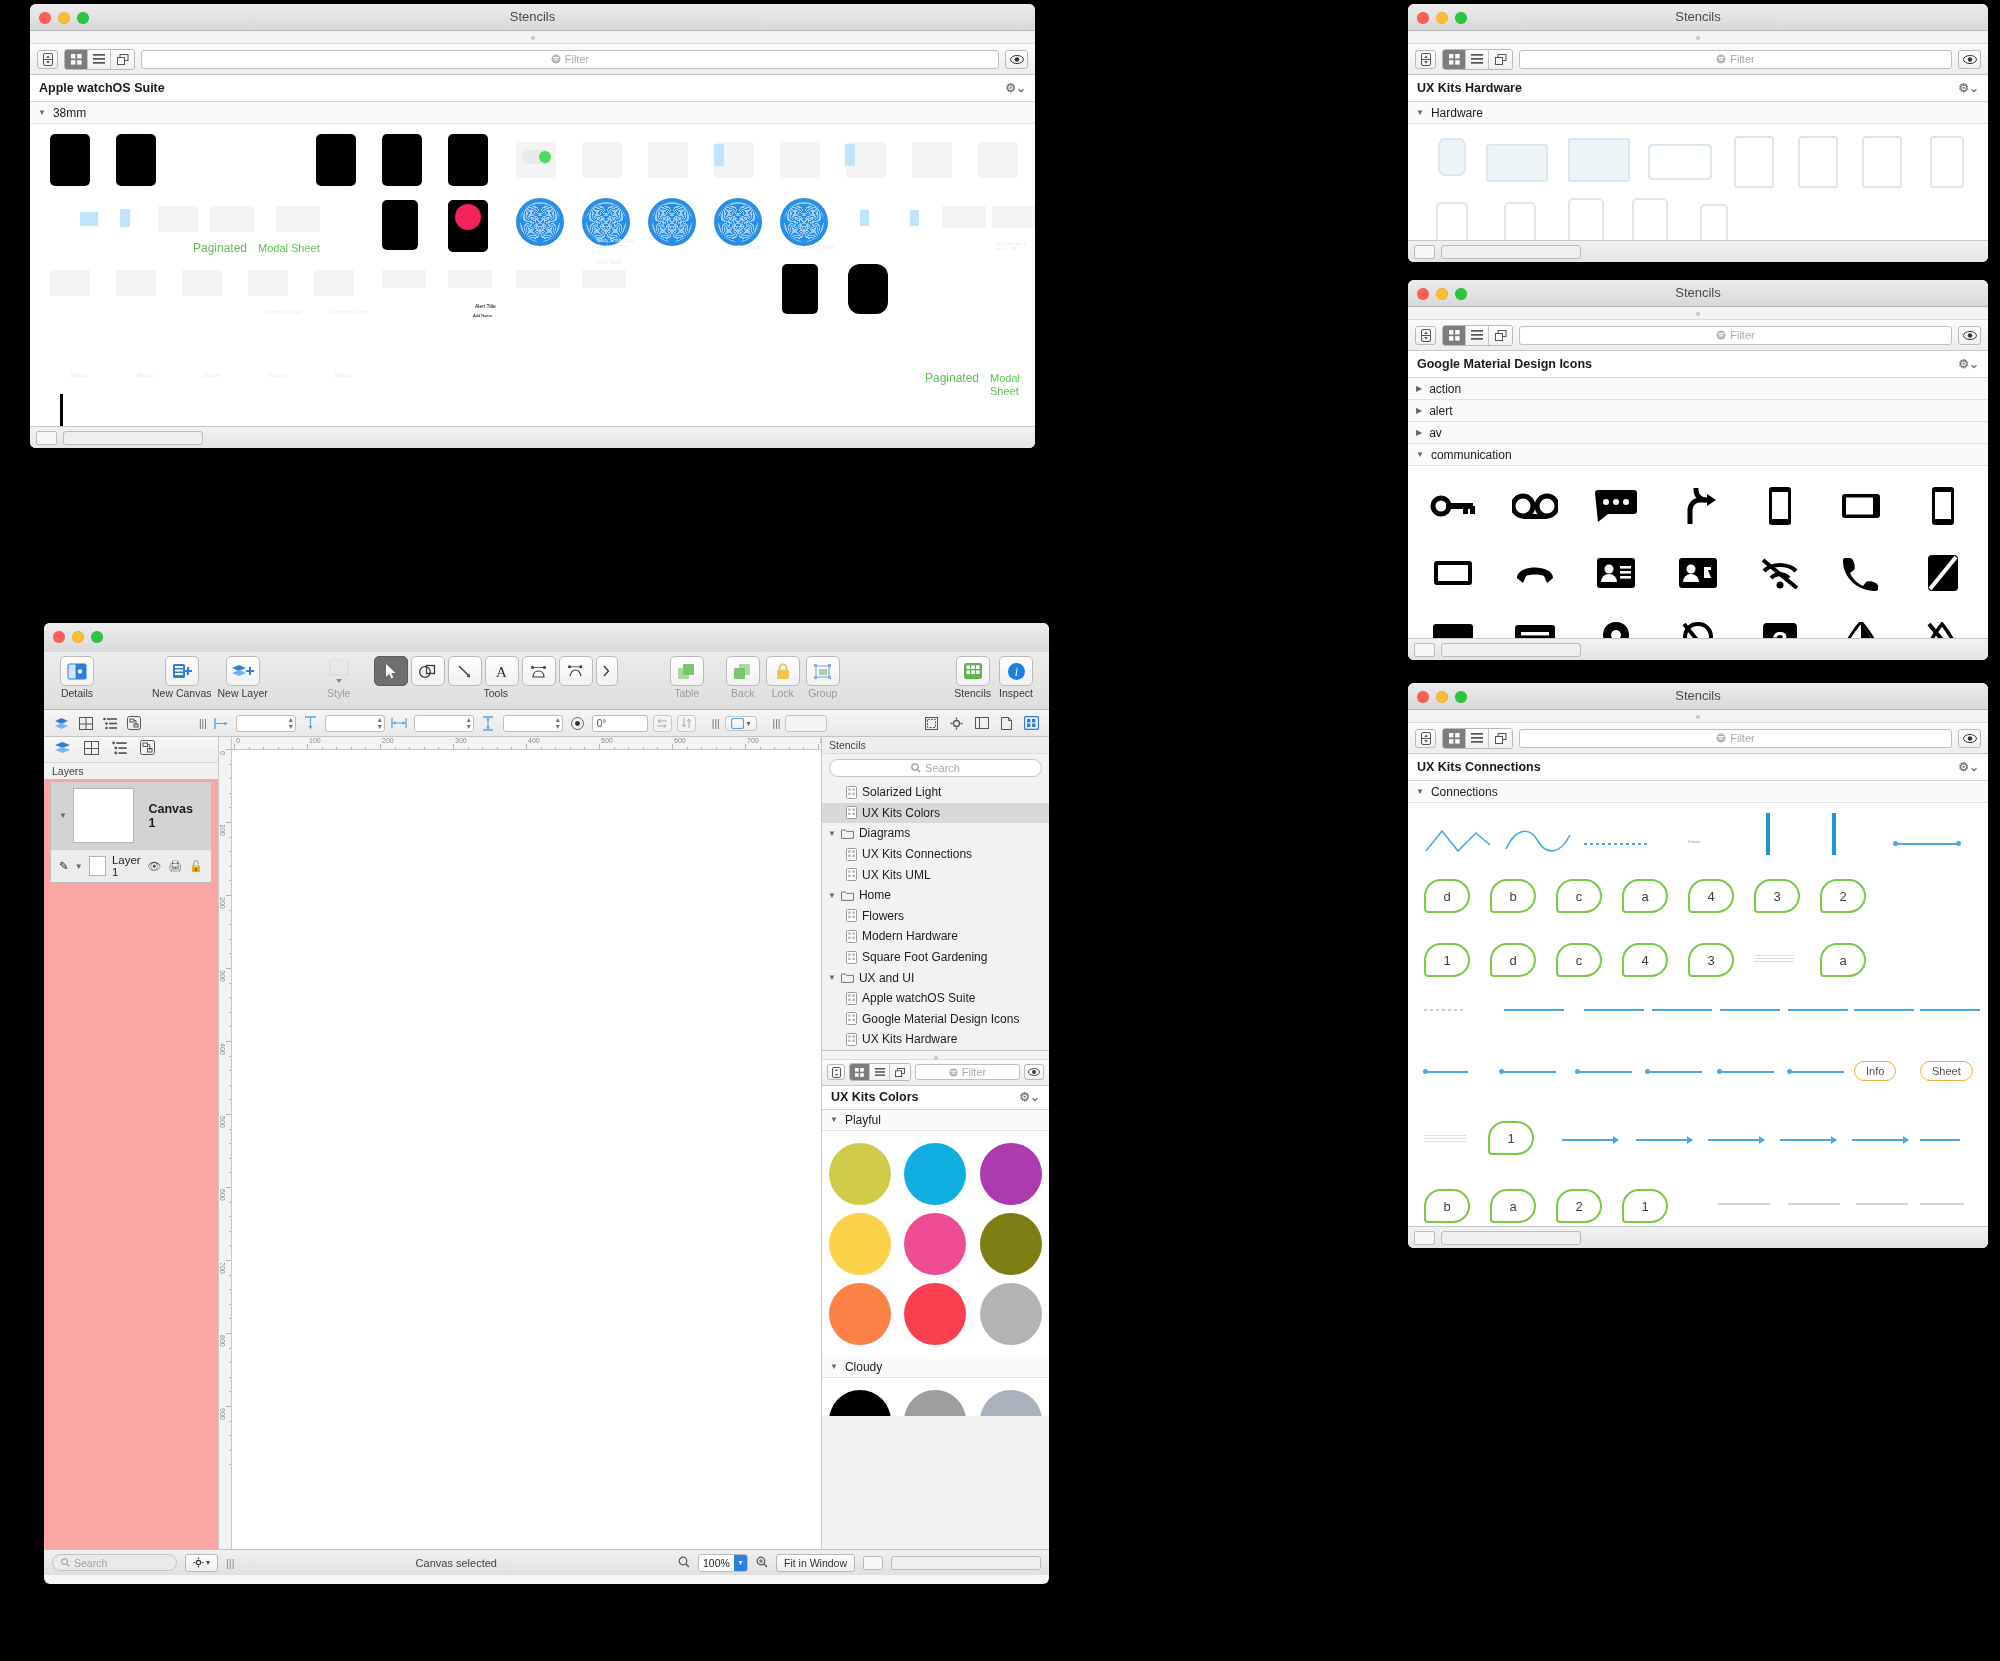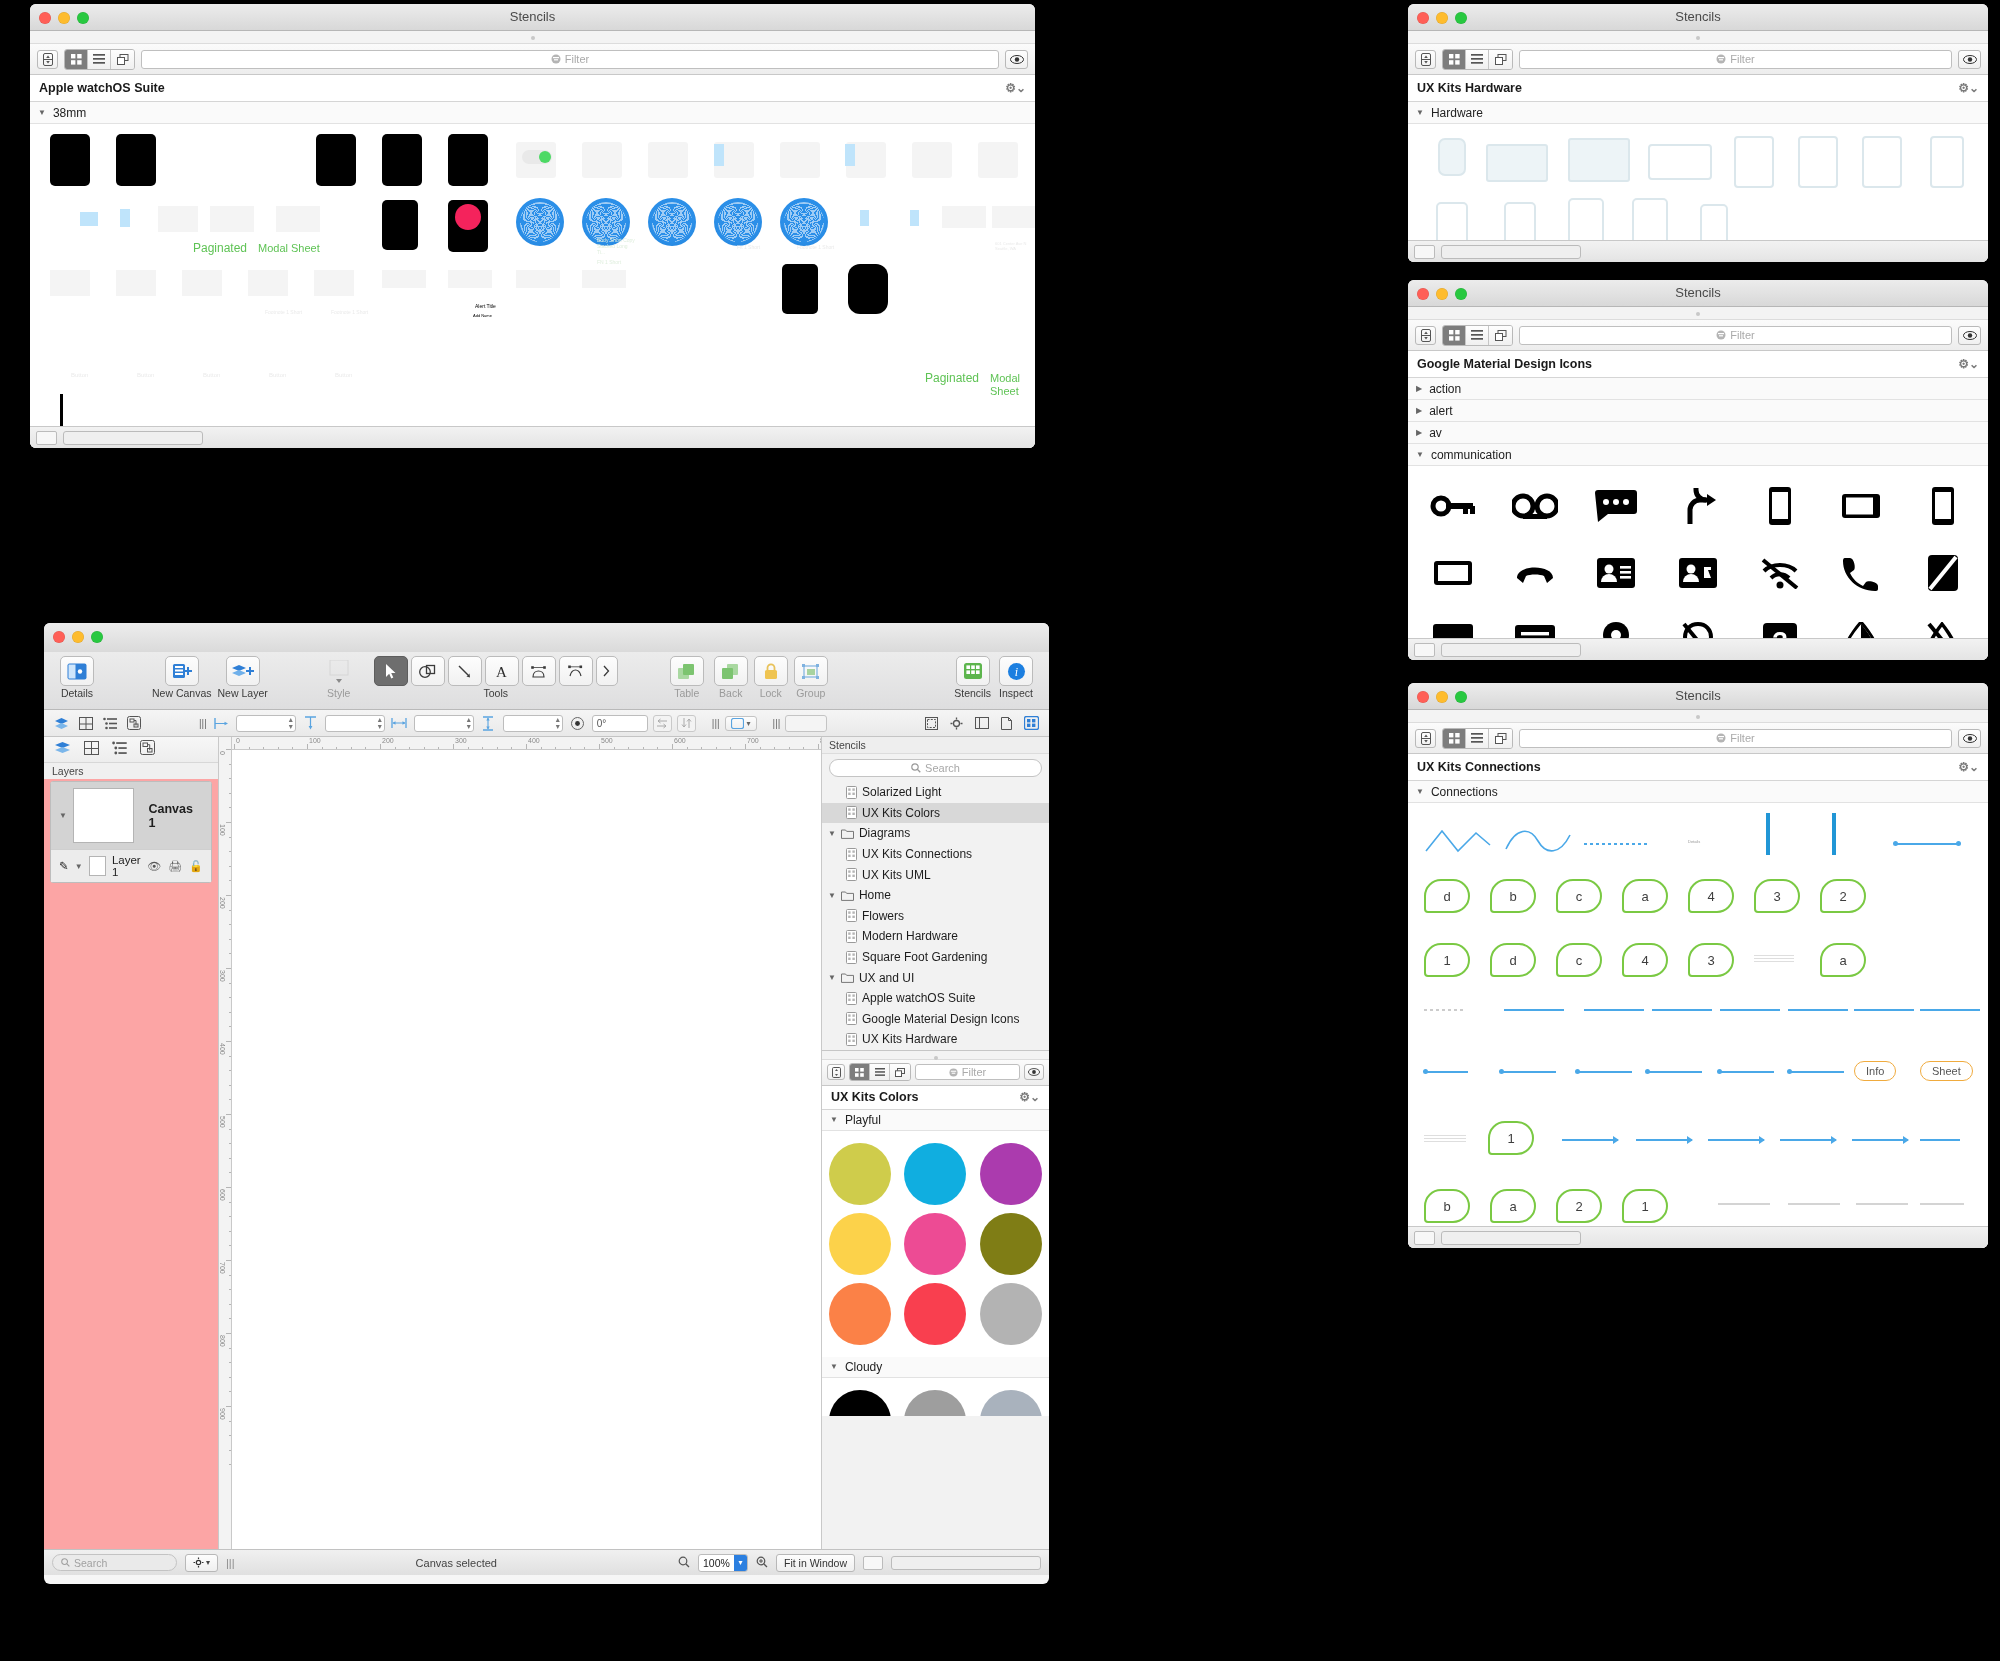--- a/index.html
+++ b/index.html
@@ -470,21 +470,21 @@
 
     <div class="tbgrp" style="margin-left:50px">
       <div class="tbbtn">
         <svg width="19" height="17" viewBox="0 0 19 17">
             <rect x="1" y="5" width="11" height="11" rx="1" fill="#a9d8a1"></rect>
             <rect x="6" y="1" width="11" height="11" rx="1" fill="#7cc470"></rect>
           </svg>
       </div>
       <span class="lab dim">Table</span>
     </div>
-    <div class="tbgrp" style="margin-left:8px">
+    <div class="tbgrp" style="margin-left:20px">
       <div class="tbbtn">
         <svg width="19" height="17" viewBox="0 0 19 17">
             <rect x="6" y="1" width="11" height="11" rx="1" fill="#a9d8a1"></rect>
             <rect x="1" y="5" width="11" height="11" rx="1" fill="#7cc470"></rect>
           </svg>
       </div>
       <span class="lab dim">Back</span>
     </div>
     <div class="tbgrp" style="margin-left:4px">
       <div class="tbbtn">

